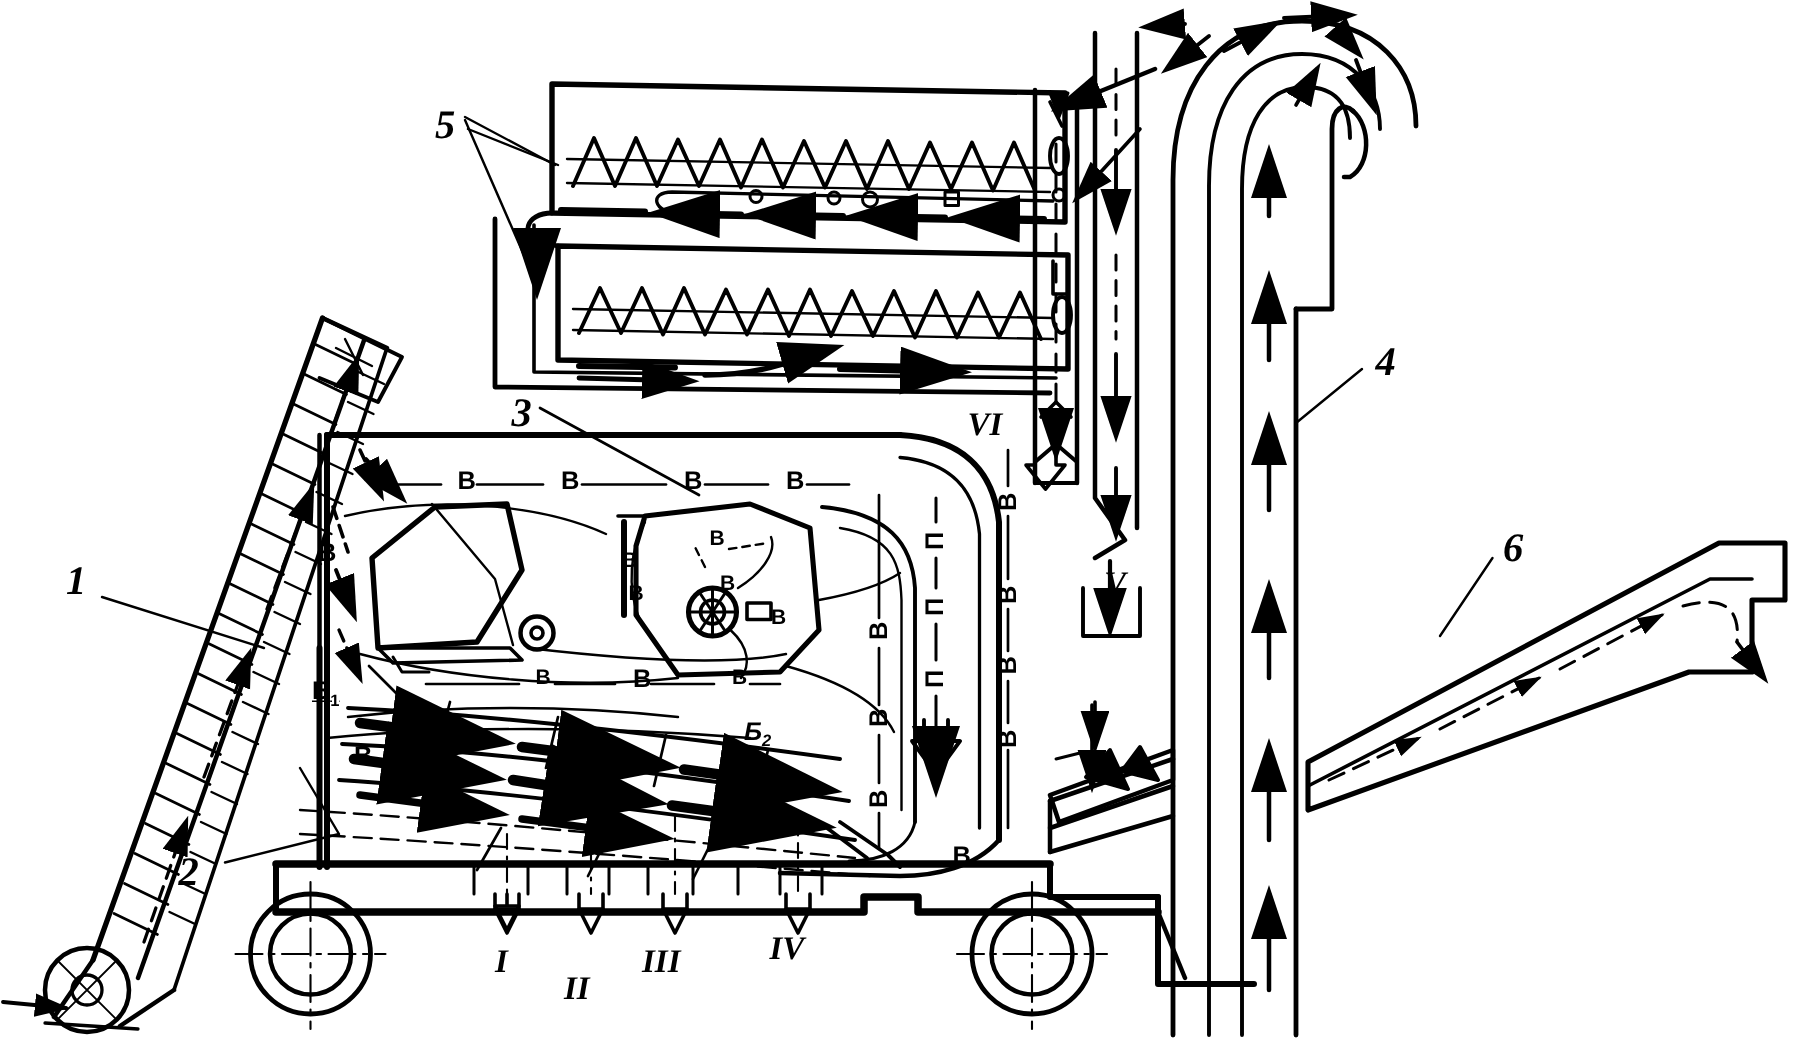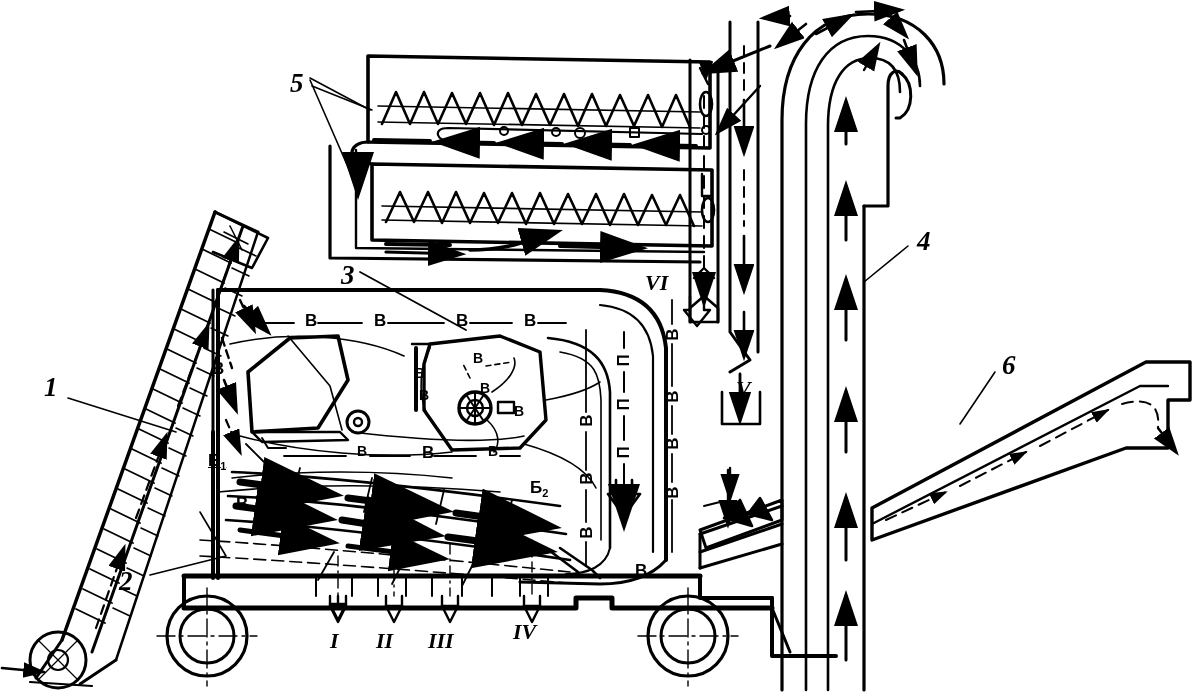--- a/index.html
+++ b/index.html
@@ -440,21 +440,21 @@
 </svg>
 
 <div class="lbl lbl-num" style="left:44px;top:374px;">1</div>
 <div class="lbl lbl-num" style="left:119px;top:568px;">2</div>
 <div class="lbl lbl-num" style="left:341px;top:262px;">3</div>
 <div class="lbl lbl-num" style="left:917px;top:228px;">4</div>
 <div class="lbl lbl-num" style="left:290px;top:70px;">5</div>
 <div class="lbl lbl-num" style="left:1002px;top:352px;">6</div>
 
 <div class="lbl lbl-rom" style="left:330px;top:630px;">I</div>
-<div class="lbl lbl-rom" style="left:376px;top:630px;">II</div>
+<div class="lbl lbl-rom" style="left:376px;top:648px;">II</div>
 <div class="lbl lbl-rom" style="left:428px;top:630px;">III</div>
 <div class="lbl lbl-rom" style="left:513px;top:621px;">IV</div>
 <div class="lbl lbl-rom" style="left:736px;top:378px;">V</div>
 <div class="lbl lbl-rom" style="left:645px;top:272px;">VI</div>
 
 <div class="lbl lbl-cyr" style="left:305px;top:312px;">В</div>
 <div class="lbl lbl-cyr" style="left:374px;top:312px;">В</div>
 <div class="lbl lbl-cyr" style="left:456px;top:312px;">В</div>
 <div class="lbl lbl-cyr" style="left:524px;top:312px;">В</div>
 <div class="lbl lbl-cyr" style="left:212px;top:360px;">В</div>
@@ -473,21 +473,21 @@
 <div class="lbl lbl-cyr" style="left:580px;top:524px;transform:rotate(-90deg);">В</div>
 <div class="lbl lbl-cyr" style="left:635px;top:562px;">В</div>
 <div class="lbl lbl-cyr" style="left:666px;top:326px;transform:rotate(-90deg);">В</div>
 <div class="lbl lbl-cyr" style="left:666px;top:388px;transform:rotate(-90deg);">В</div>
 <div class="lbl lbl-cyr" style="left:666px;top:435px;transform:rotate(-90deg);">В</div>
 <div class="lbl lbl-cyr" style="left:666px;top:484px;transform:rotate(-90deg);">В</div>
 
 <div class="lbl lbl-cyr" style="left:208px;top:452px;text-decoration:underline;">
   <span>Б</span><sub>1</sub>
 </div>
-<div class="lbl lbl-cyr" style="left:530px;top:479px;">
+<div class="lbl lbl-cyr" style="left:496px;top:479px;font-style:italic;">
   <span>Б</span><sub>2</sub>
 </div>
 
 <div class="lbl lbl-cyr" style="left:617px;top:352px;transform:rotate(-90deg);">П</div>
 <div class="lbl lbl-cyr" style="left:617px;top:396px;transform:rotate(-90deg);">П</div>
 <div class="lbl lbl-cyr" style="left:617px;top:444px;transform:rotate(-90deg);">П</div>
 
 </div>
 
 </body></html>

